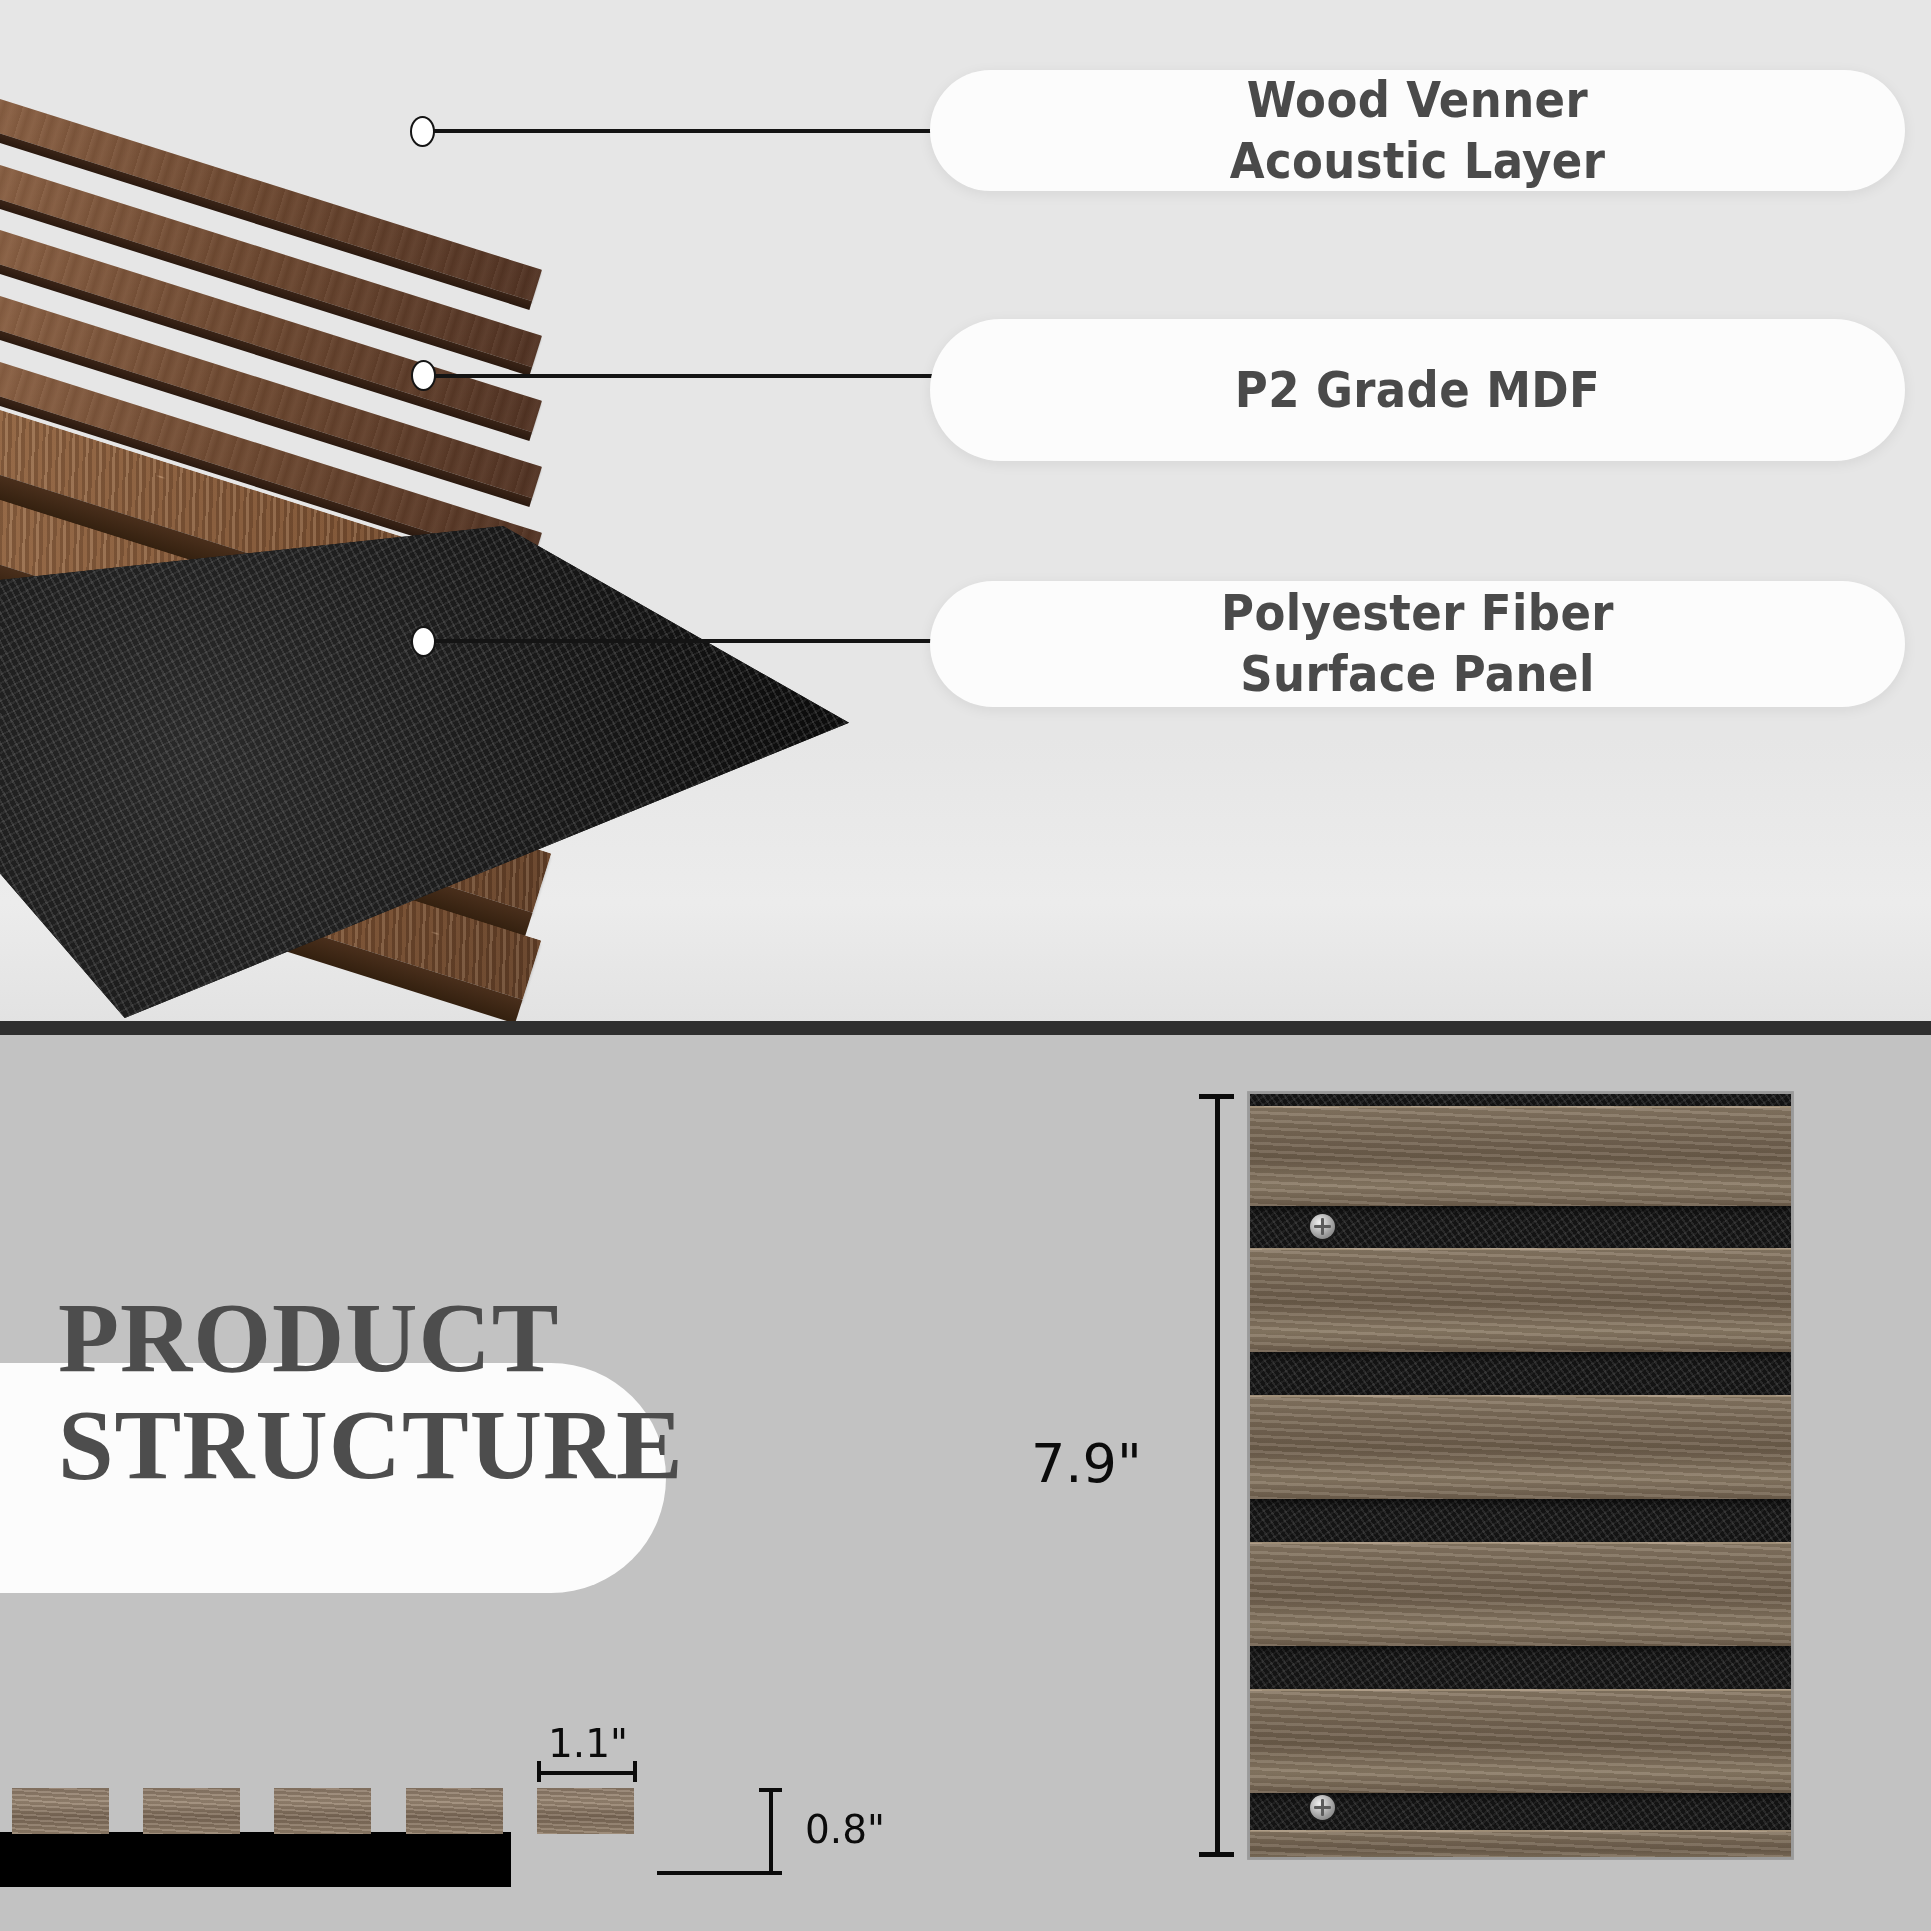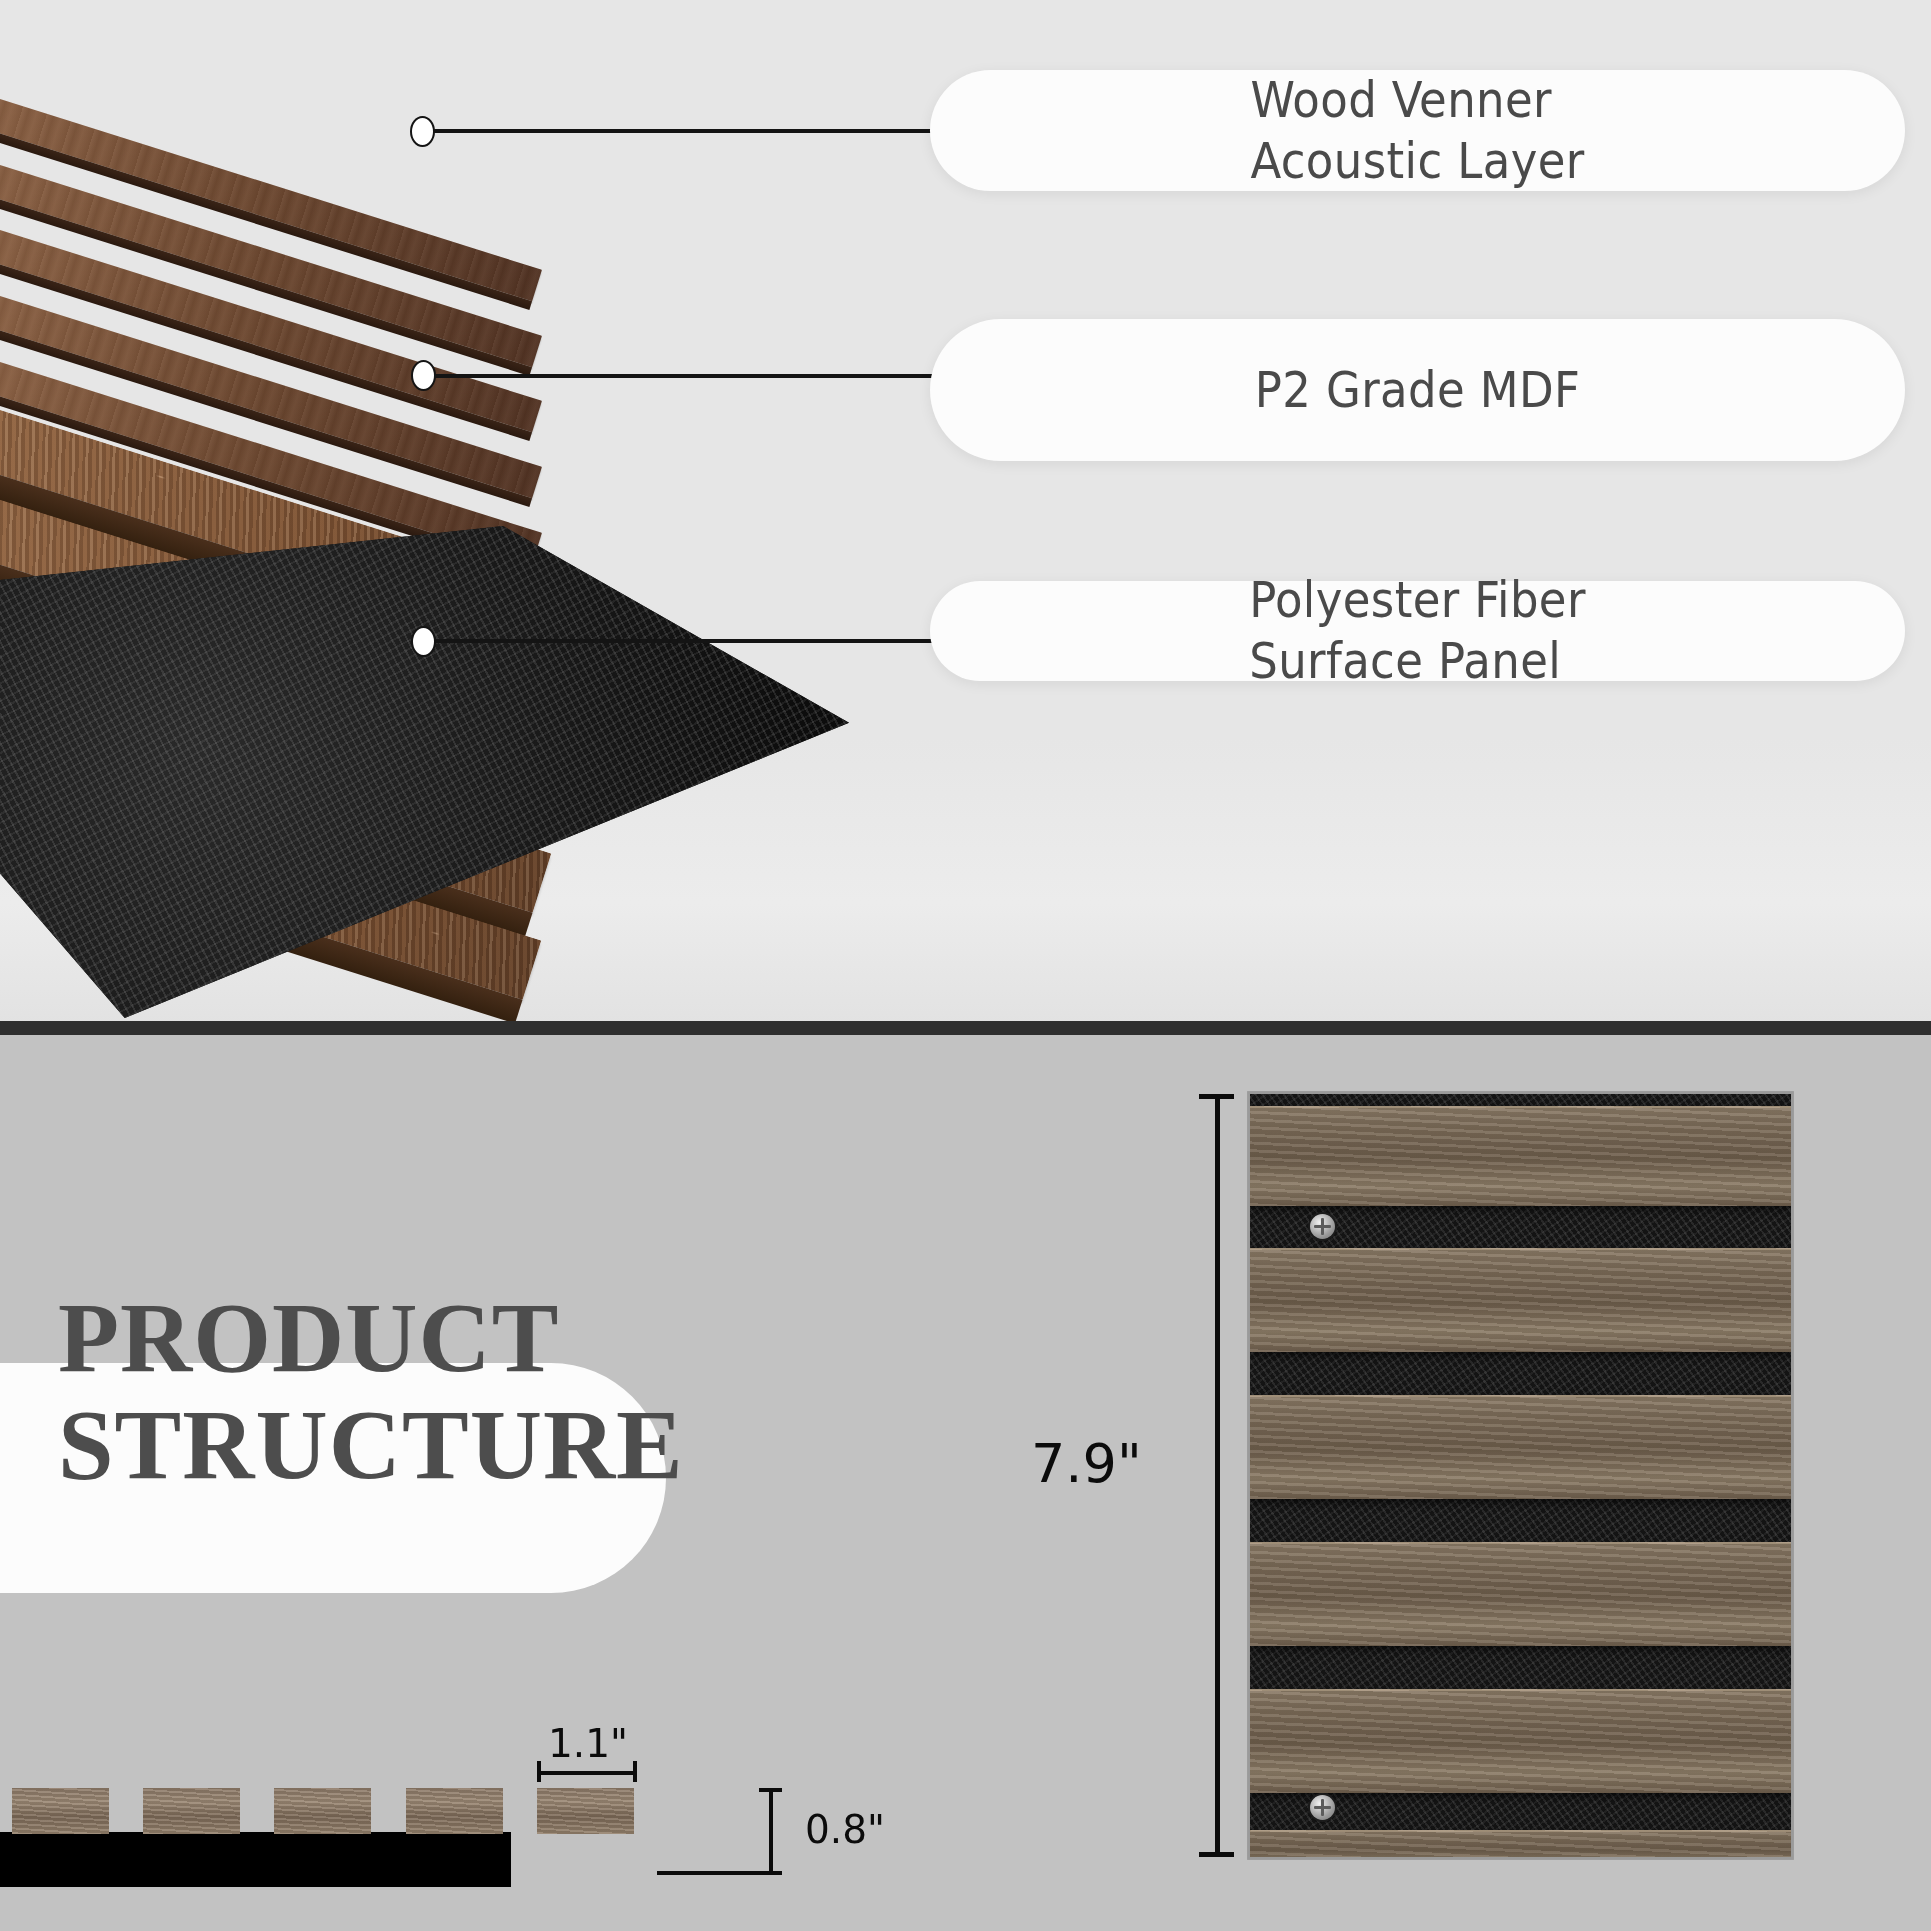--- a/index.html
+++ b/index.html
@@ -87,23 +87,23 @@
   .leader{position:absolute;height:3.9px;background:#141414;}
   .dot{
     position:absolute;width:25px;height:31px;border-radius:50%;
     background:#ffffff;border:2.9px solid #141414;box-sizing:border-box;
   }
 
   
   .pill{
     position:absolute;background:#fcfcfc;border-radius:965px;
     display:flex;align-items:center;justify-content:center;
-    text-align:left;color:#4a4a4a;
+    text-align:center;color:#4a4a4a;
     font-family:"DejaVu Sans Condensed","Liberation Sans", sans-serif;
-    font-weight:400;line-height:1.22;
+    font-weight:700;line-height:1.22;
     box-shadow:0 2.9px 13.5px rgba(0,0,0,.07);
     letter-spacing:0.4px;
   }
 
   
   .title-pill{
     position:absolute;left:-58px;top:1363px;width:724px;height:230px;
     background:#fcfcfc;border-radius:0 135px 135px 0;
   }
   .title-text{
@@ -231,21 +231,21 @@
     <div class="dot" style="left:411px;top:360px;"></div>
     <div class="leader" style="left:434px;top:374px;width:541px;"></div>
     <div class="pill" style="left:930px;top:319px;width:975px;height:142px;font-size:50px;">
       <span>P2 Grade MDF</span>
     </div>
   </div>
 
   <div>
     <div class="dot" style="left:411px;top:626px;"></div>
     <div class="leader" style="left:434px;top:639px;width:541px;"></div>
-    <div class="pill" style="left:930px;top:581px;width:975px;height:100px;font-size:50px;">
+    <div class="pill" style="left:930px;top:581px;width:975px;height:126px;font-size:50px;">
       <span>
         <span>Polyester Fiber</span><br>
         <span>Surface Panel</span>
       </span>
     </div>
   </div>
 
   <div class="bottom-bg"></div>
   <div class="divider-bar"></div>
 

